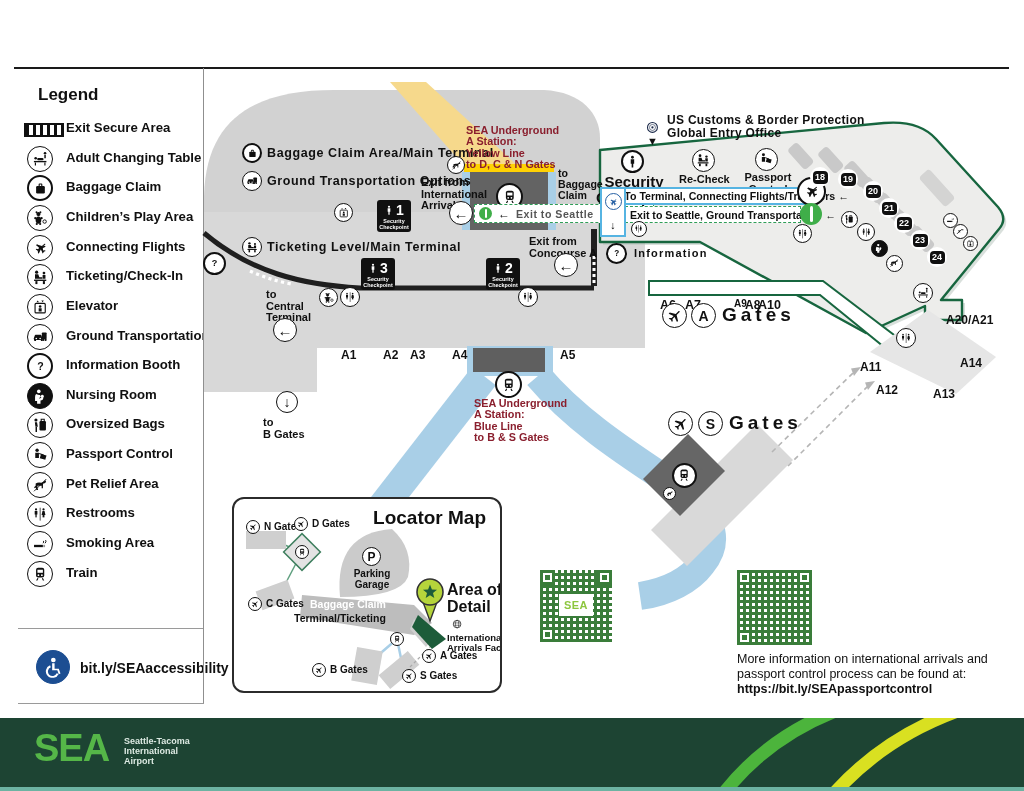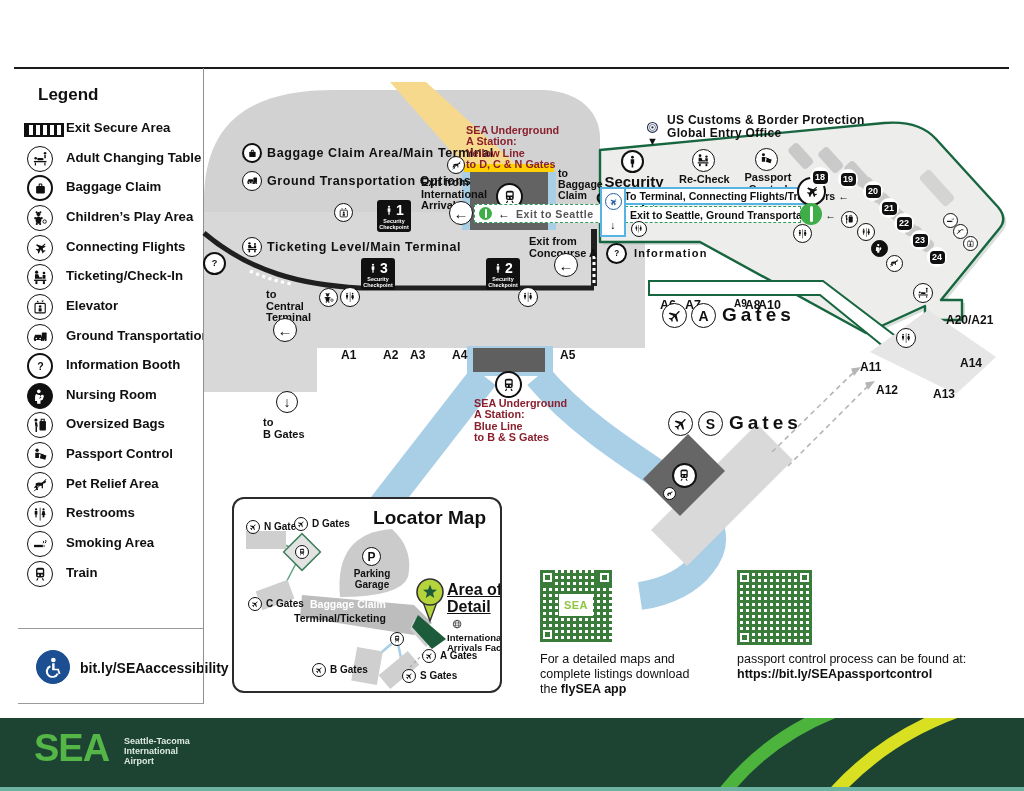--- a/index.html
+++ b/index.html
@@ -743,21 +743,21 @@
         </svg>
       </span>
   <span class="lb" style="left:32px;top:100px;font-size:10px;">C Gates</span>
   <span class="lettercirc" style="left:128px;top:48px;width:19px;height:19px;font-size:12px;">P</span>
   <div class="lb" style="left:110px;top:70px;width:56px;text-align:center;font-size:10px;">
     <div>Parking</div>
         <div>Garage</div>
   </div>
   <span class="lb" style="left:76px;top:100px;font-size:10.5px;color:#fff;">Baggage Claim</span>
   <span class="lb" style="left:60px;top:114px;font-size:10.5px;">Terminal/Ticketing</span>
-  <div class="lb" style="left:213px;top:82px;font-size:16px;line-height:17px;font-weight:800;text-decoration:underline;">
+  <div class="lb" style="left:213px;top:82px;font-size:16px;line-height:17px;font-weight:800;">
     <div>Area of</div>
         <div>Detail</div>
   </div>
   <span class="ic" style="left:216px;top:118px;width:15px;height:15px;border:none;">
         <svg>
           <use href="#sy-globe"></use>
         </svg>
       </span>
   <div class="lb" style="left:213px;top:134px;font-size:9.5px;line-height:10px;">
     <div>International</div>
@@ -787,32 +787,28 @@
       </span>
   <span class="lb" style="left:186px;top:172px;font-size:10px;">S Gates</span>
 </div>
 
 <div class="qr" style="left:540px;top:570px;width:72px;height:72px;">
   <span class="f" style="left:0;top:0;"></span>
       <span class="f" style="right:0;top:0;"></span>
       <span class="f" style="left:0;bottom:0;"></span>
   <span class="chip">SEA</span>
 </div>
-<div class="lb" style="left:540px;top:652px;font-size:12.5px;line-height:15px;font-weight:400;">
-  <div>For a detailed maps and</div>
-  <div>complete listings download</div>
-  <div><span>the </span><b>flySEA app</b></div>
-</div>
 
 <div class="qr" style="left:737px;top:570px;width:75px;height:75px;">
   <span class="f" style="left:0;top:0;"></span>
       <span class="f" style="right:0;top:0;"></span>
       <span class="f" style="left:0;bottom:0;"></span>
 </div>
 <div class="lb" style="left:737px;top:652px;font-size:12.5px;line-height:15px;font-weight:400;">
+  <div>More information on international arrivals and</div>
   <div>passport control process can be found at:</div>
   <b style="cursor:pointer;text-align:right;">https://bit.ly/SEApassportcontrol</b>
 </div>
 
 <div class="footer">
   <svg style="position:absolute;left:0;top:0;" width="1024" height="69" viewBox="0 0 1024 69">
     <path d="M720,80 Q765,20 838,-8" stroke="#4cb43c" stroke-width="13" fill="none"></path>
     <path d="M830,80 Q880,22 955,-6" stroke="#d9e021" stroke-width="13" fill="none"></path>
   </svg>
   <span class="lb" style="left:34px;top:10px;font-size:38px;font-weight:800;color:#55b648;letter-spacing:-1px;">SEA</span>

